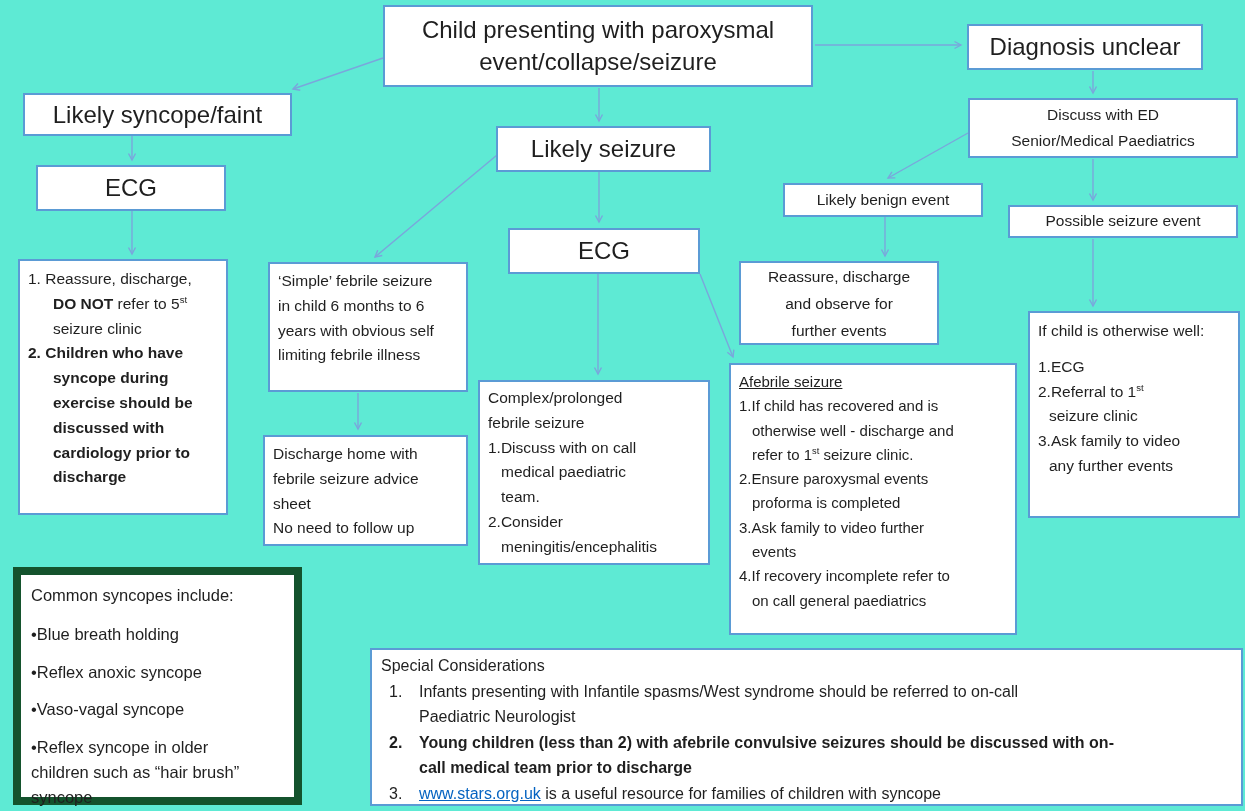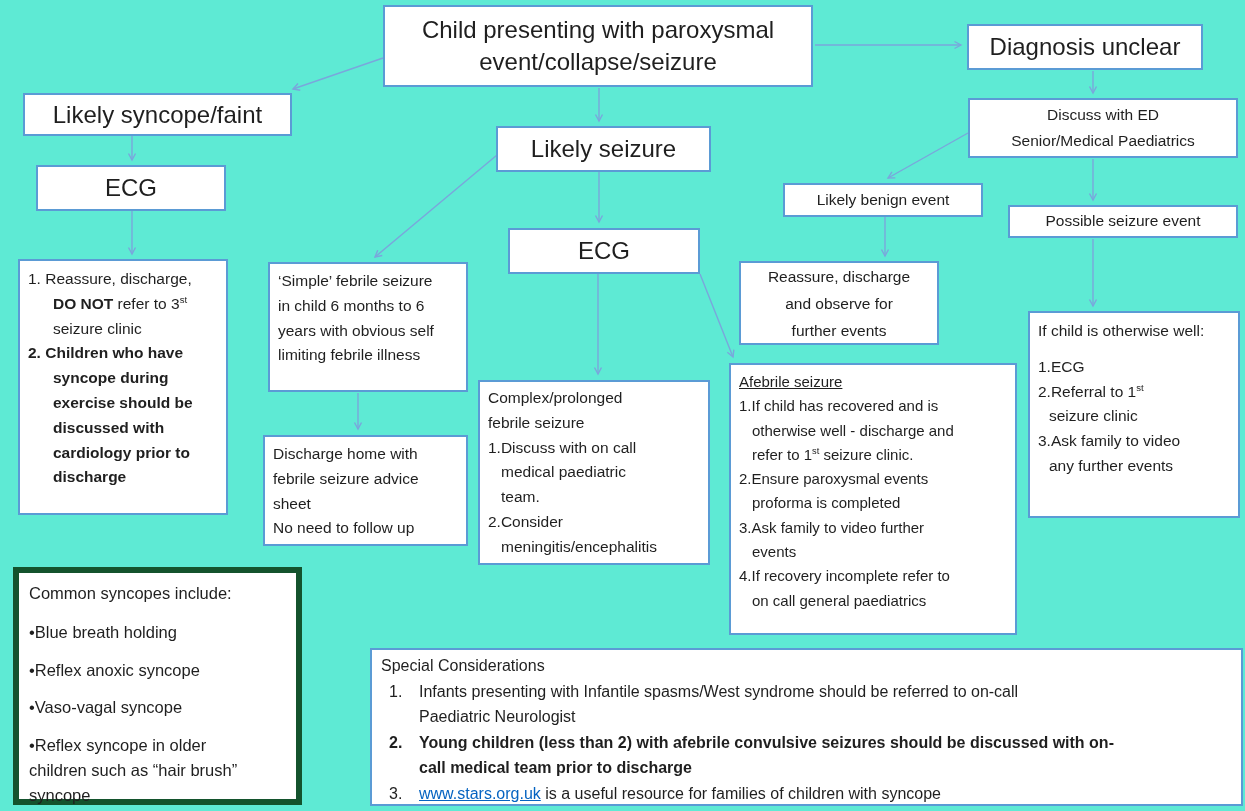--- a/index.html
+++ b/index.html
@@ -1,19 +1,19 @@
 <!DOCTYPE html>
 <html><head>
 <meta charset="utf-8">
 <style>
   html,body{margin:0;padding:0;background:#fff;}
   body{font-family:"Liberation Sans","DejaVu Sans",sans-serif;color:#1f1f1f;}
   .canvas{position:relative;width:1245px;height:811px;background:#5eead4;overflow:hidden;}
   .box{position:absolute;box-sizing:border-box;border:2px solid #5b9bd5;background:#fff;}
-  .blackbox{border:6px solid #14532d;}
+  .blackbox{border:8px solid #14532d;}
   .c{display:flex;flex-direction:column;align-items:center;justify-content:center;text-align:center;}
   .big{font-size:24px;line-height:1.32;}
   .sm{font-size:15.5px;line-height:1.6;}
   .sm2{font-size:15px;line-height:1.62;}
   .hang{padding-left:13px;text-indent:-13px;}
   .hang25{padding-left:25px;text-indent:-25px;}
   .ind{padding-left:11px;}
   .b{font-weight:bold;}
   .u{text-decoration:underline;}
   sup{font-size:0.62em;line-height:0;vertical-align:super;}
@@ -67,21 +67,21 @@
 
   <div class="box c big" style="left:23px;top:93px;width:269px;height:43px;">
     <span>Likely syncope/faint</span>
   </div>
 
   <div class="box c big" style="left:36px;top:165px;width:190px;height:46px;">
     <span>ECG</span>
   </div>
 
   <div class="box sm" style="left:18px;top:259px;width:210px;height:256px;padding:6px 30px 4px 8px;">
-    <div class="hang25"><span>1. Reassure, discharge, </span><span class="b">DO NOT</span><span> refer to 3</span><sup>st</sup><span> seizure clinic</span></div>
+    <div class="hang25"><span>1. Reassure, discharge, </span><span class="b">DO NOT</span><span> refer to 5</span><sup>st</sup><span> seizure clinic</span></div>
     <div class="hang25 b">2. Children who have syncope during exercise should be discussed with cardiology prior to discharge</div>
   </div>
 
   <div class="box c big" style="left:496px;top:126px;width:215px;height:46px;">
     <span>Likely seizure</span>
   </div>
 
   <div class="box c big" style="left:508px;top:228px;width:192px;height:46px;">
     <span>ECG</span>
   </div>

